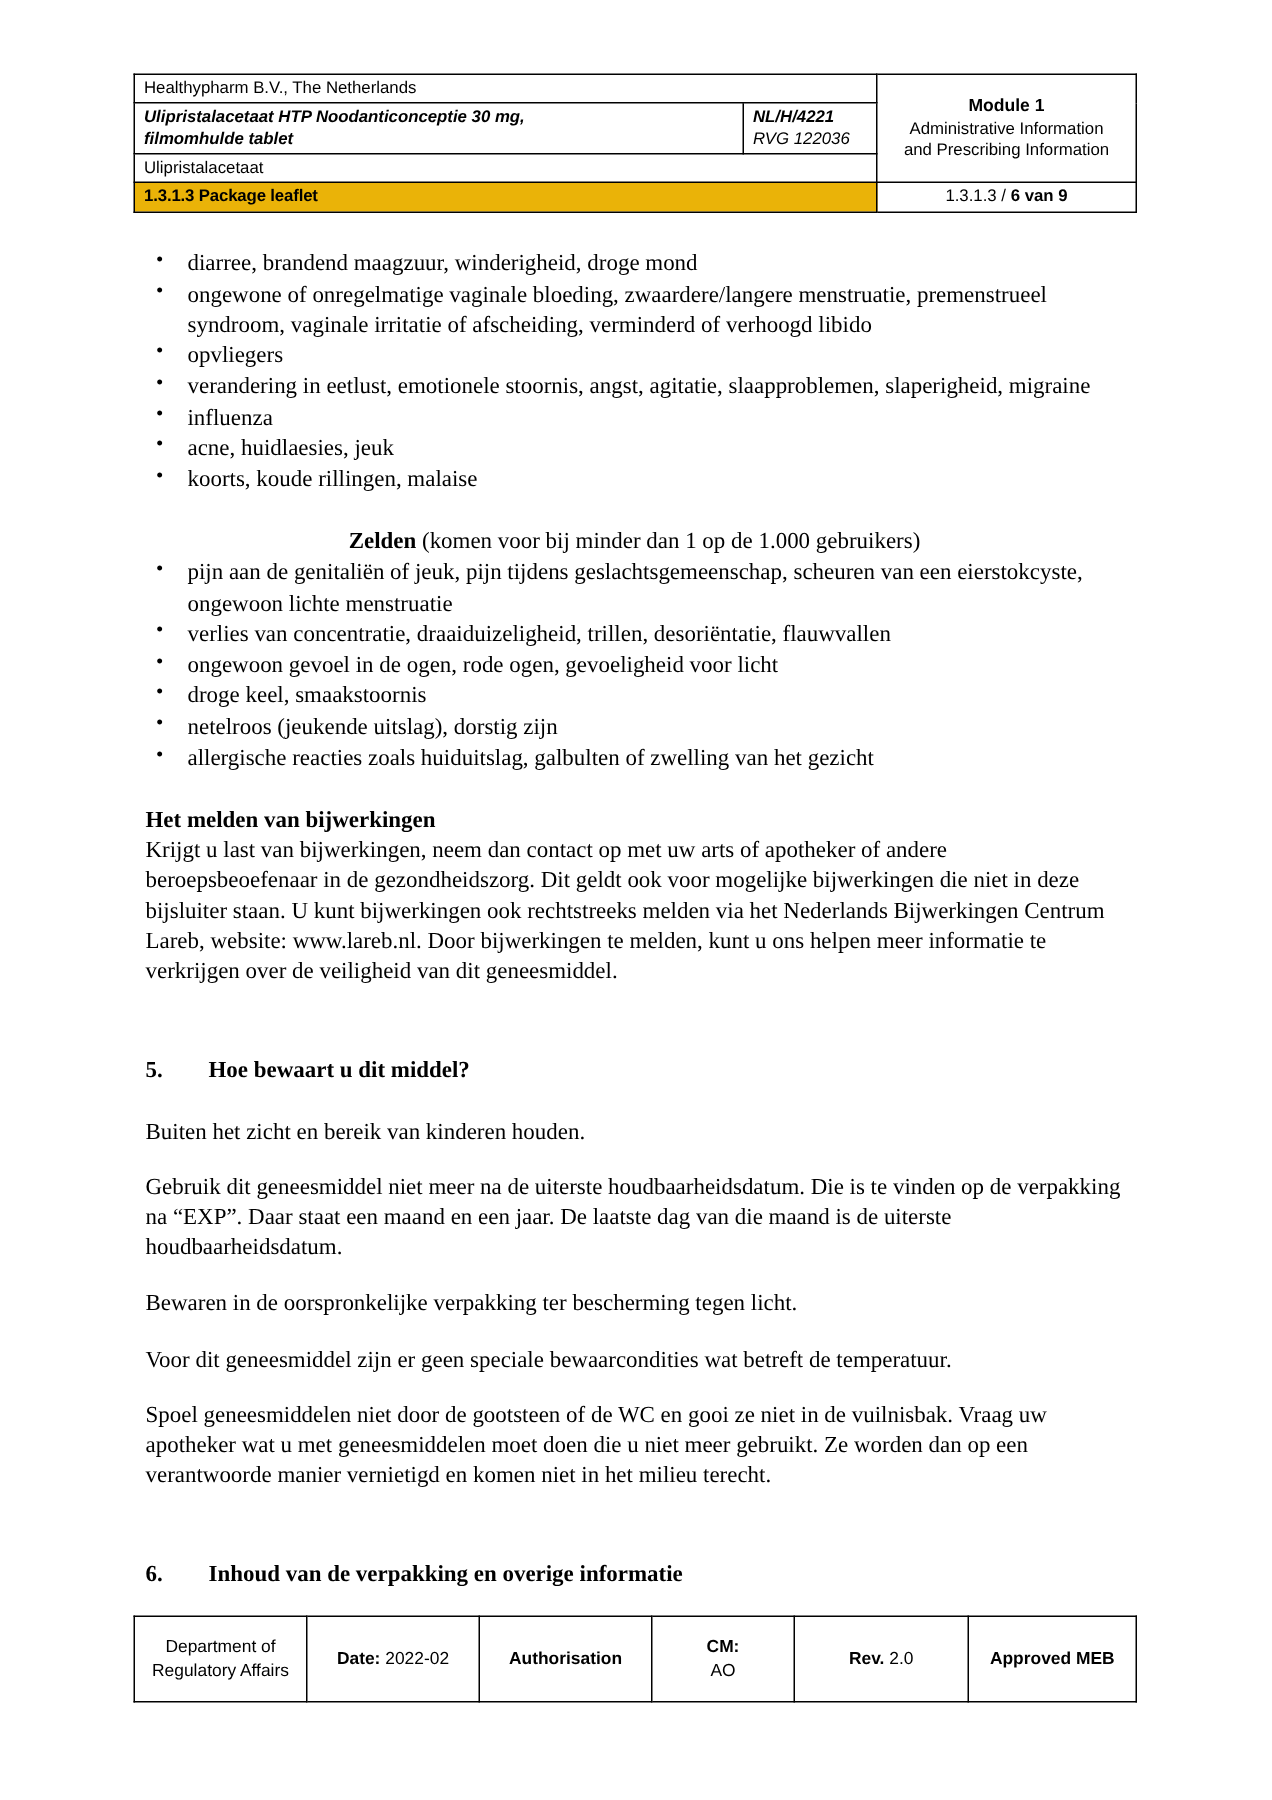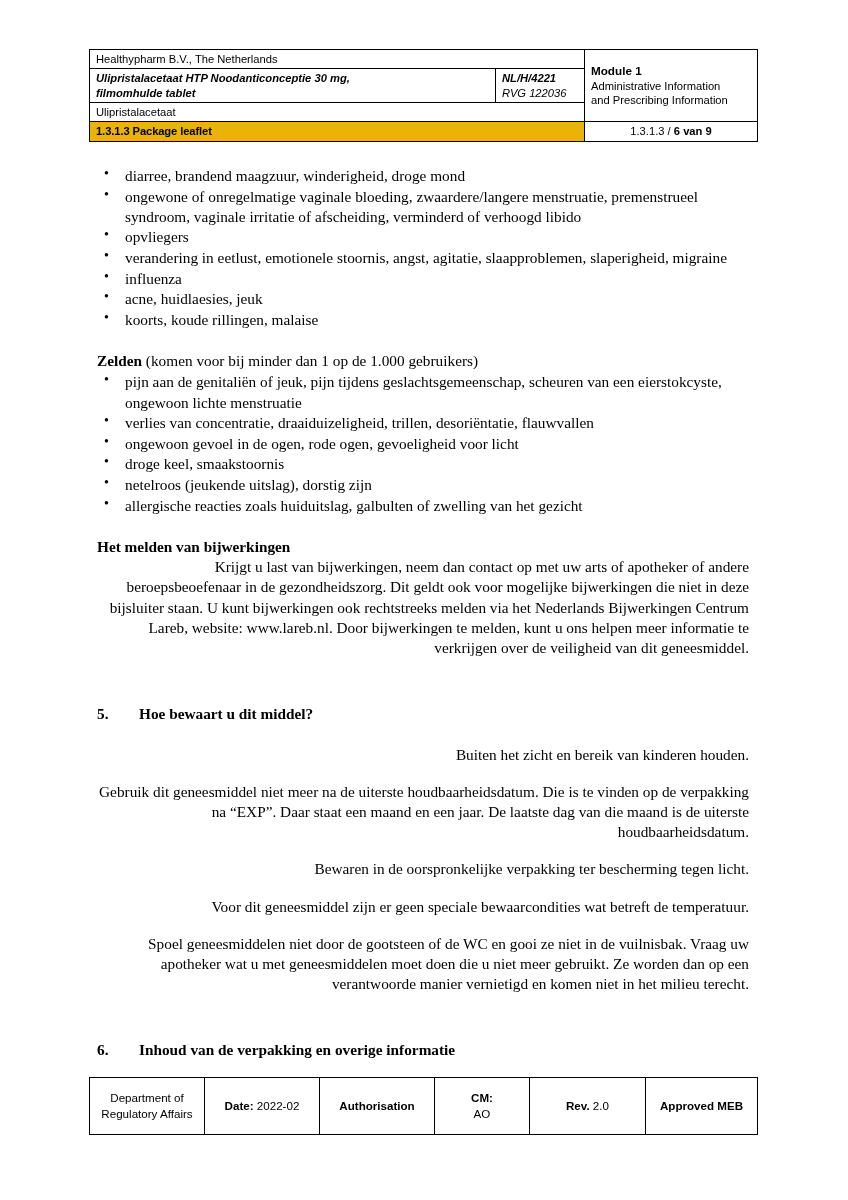--- a/index.html
+++ b/index.html
@@ -51,21 +51,21 @@
   .hdr-code {
     font-style: italic;
     font-weight: bold;
     text-align: left;
     font-size: 11.4px;
     line-height: 1.45;
     white-space: nowrap;
   }
   .hdr-code .rvg { font-weight: normal; }
   .hdr-module {
-    text-align: left;
+    text-align: center;
     line-height: 1.32;
     font-size: 11.2px;
   }
   .hdr-module .mod-title { font-weight: bold; display: block; font-size: 11.7px; }
   .hdr-substance { text-align: left; }
   .hdr-leaflet {
     background: #eab308;
     font-weight: bold;
     font-size: 16.5px;
     padding: 5px 8px 6px 8px;
@@ -106,32 +106,33 @@
     font-size: 14px;
   }
 
   .sec-gap-sm { height: 17px; }
   .sec-gap-md { height: 21px; }
   .sec-gap-xl { height: 46px; }
 
   .zelden-head {
     margin-bottom: 1px;
     line-height: 1.315;
+    text-align: center;
   }
   .zelden-head b { font-weight: bold; }
 
   .bold-head {
     font-weight: bold;
     line-height: 1.315;
   }
 
   p.para {
     margin: 0;
     line-height: 1.315;
-    text-align: right;
+    text-align: left;
   }
 
   .numhead {
     font-weight: bold;
     line-height: 1.315;
     display: flex;
   }
   .numhead .num {
     display: inline-block;
     width: 42px;

